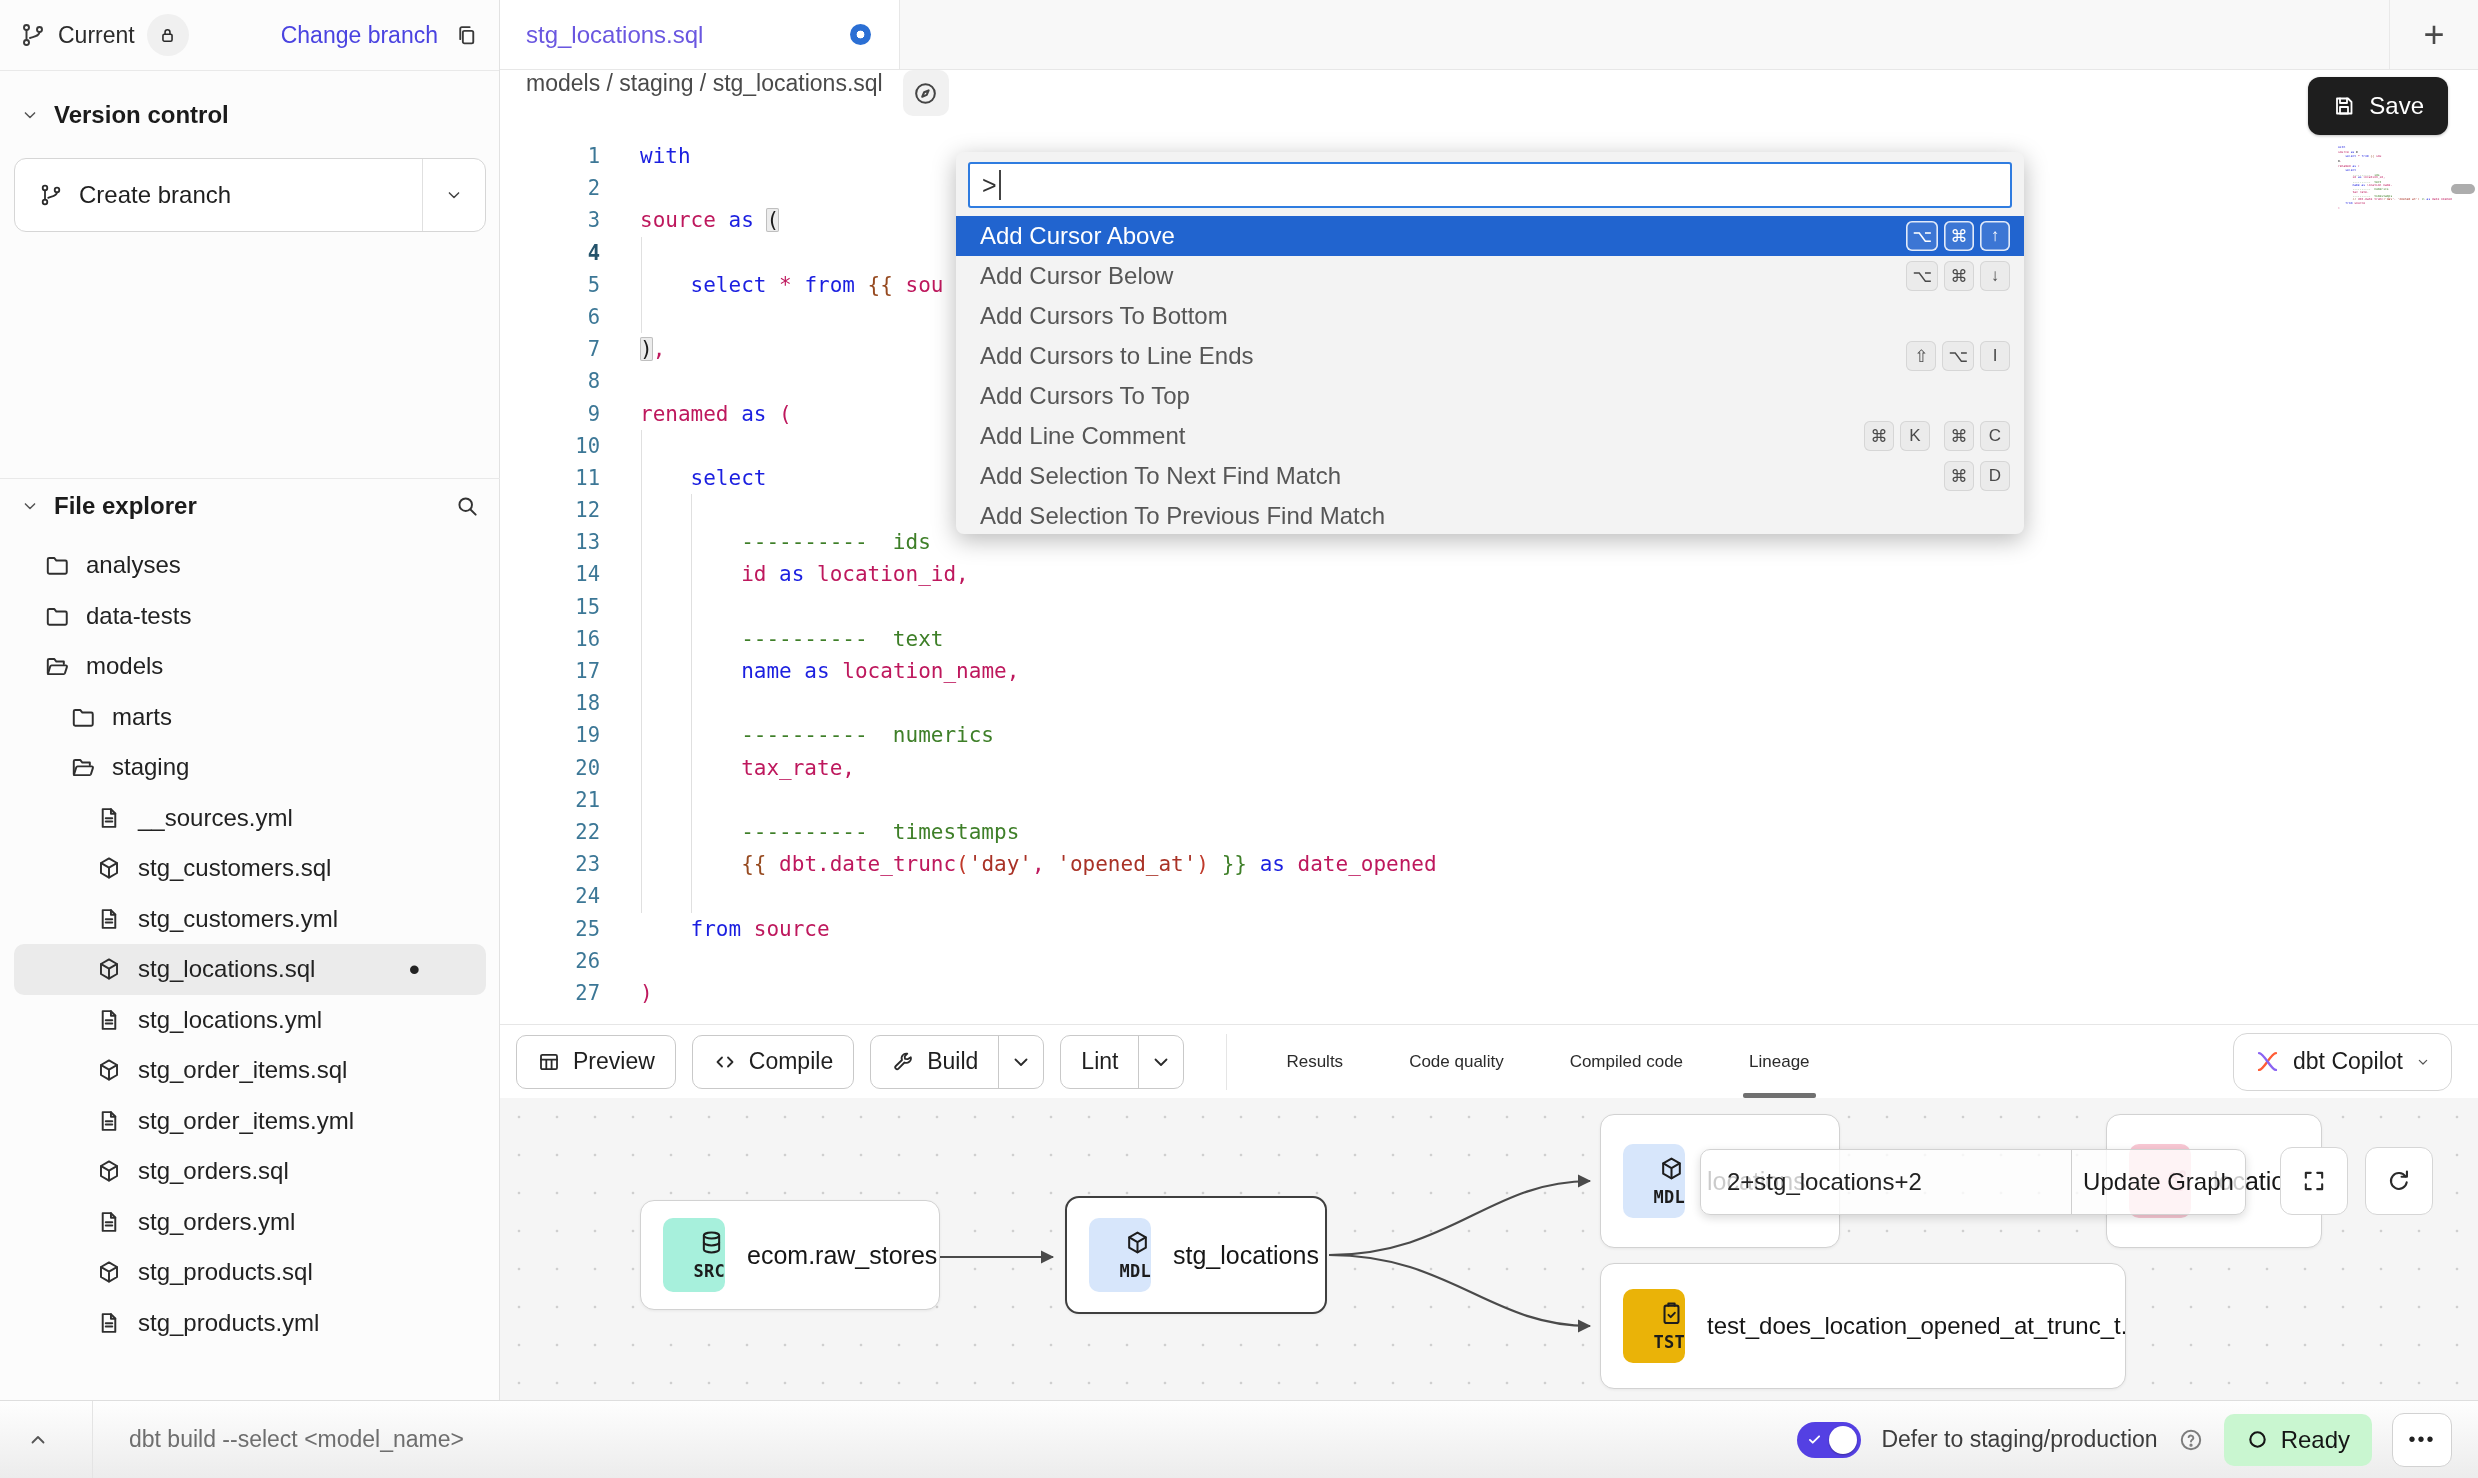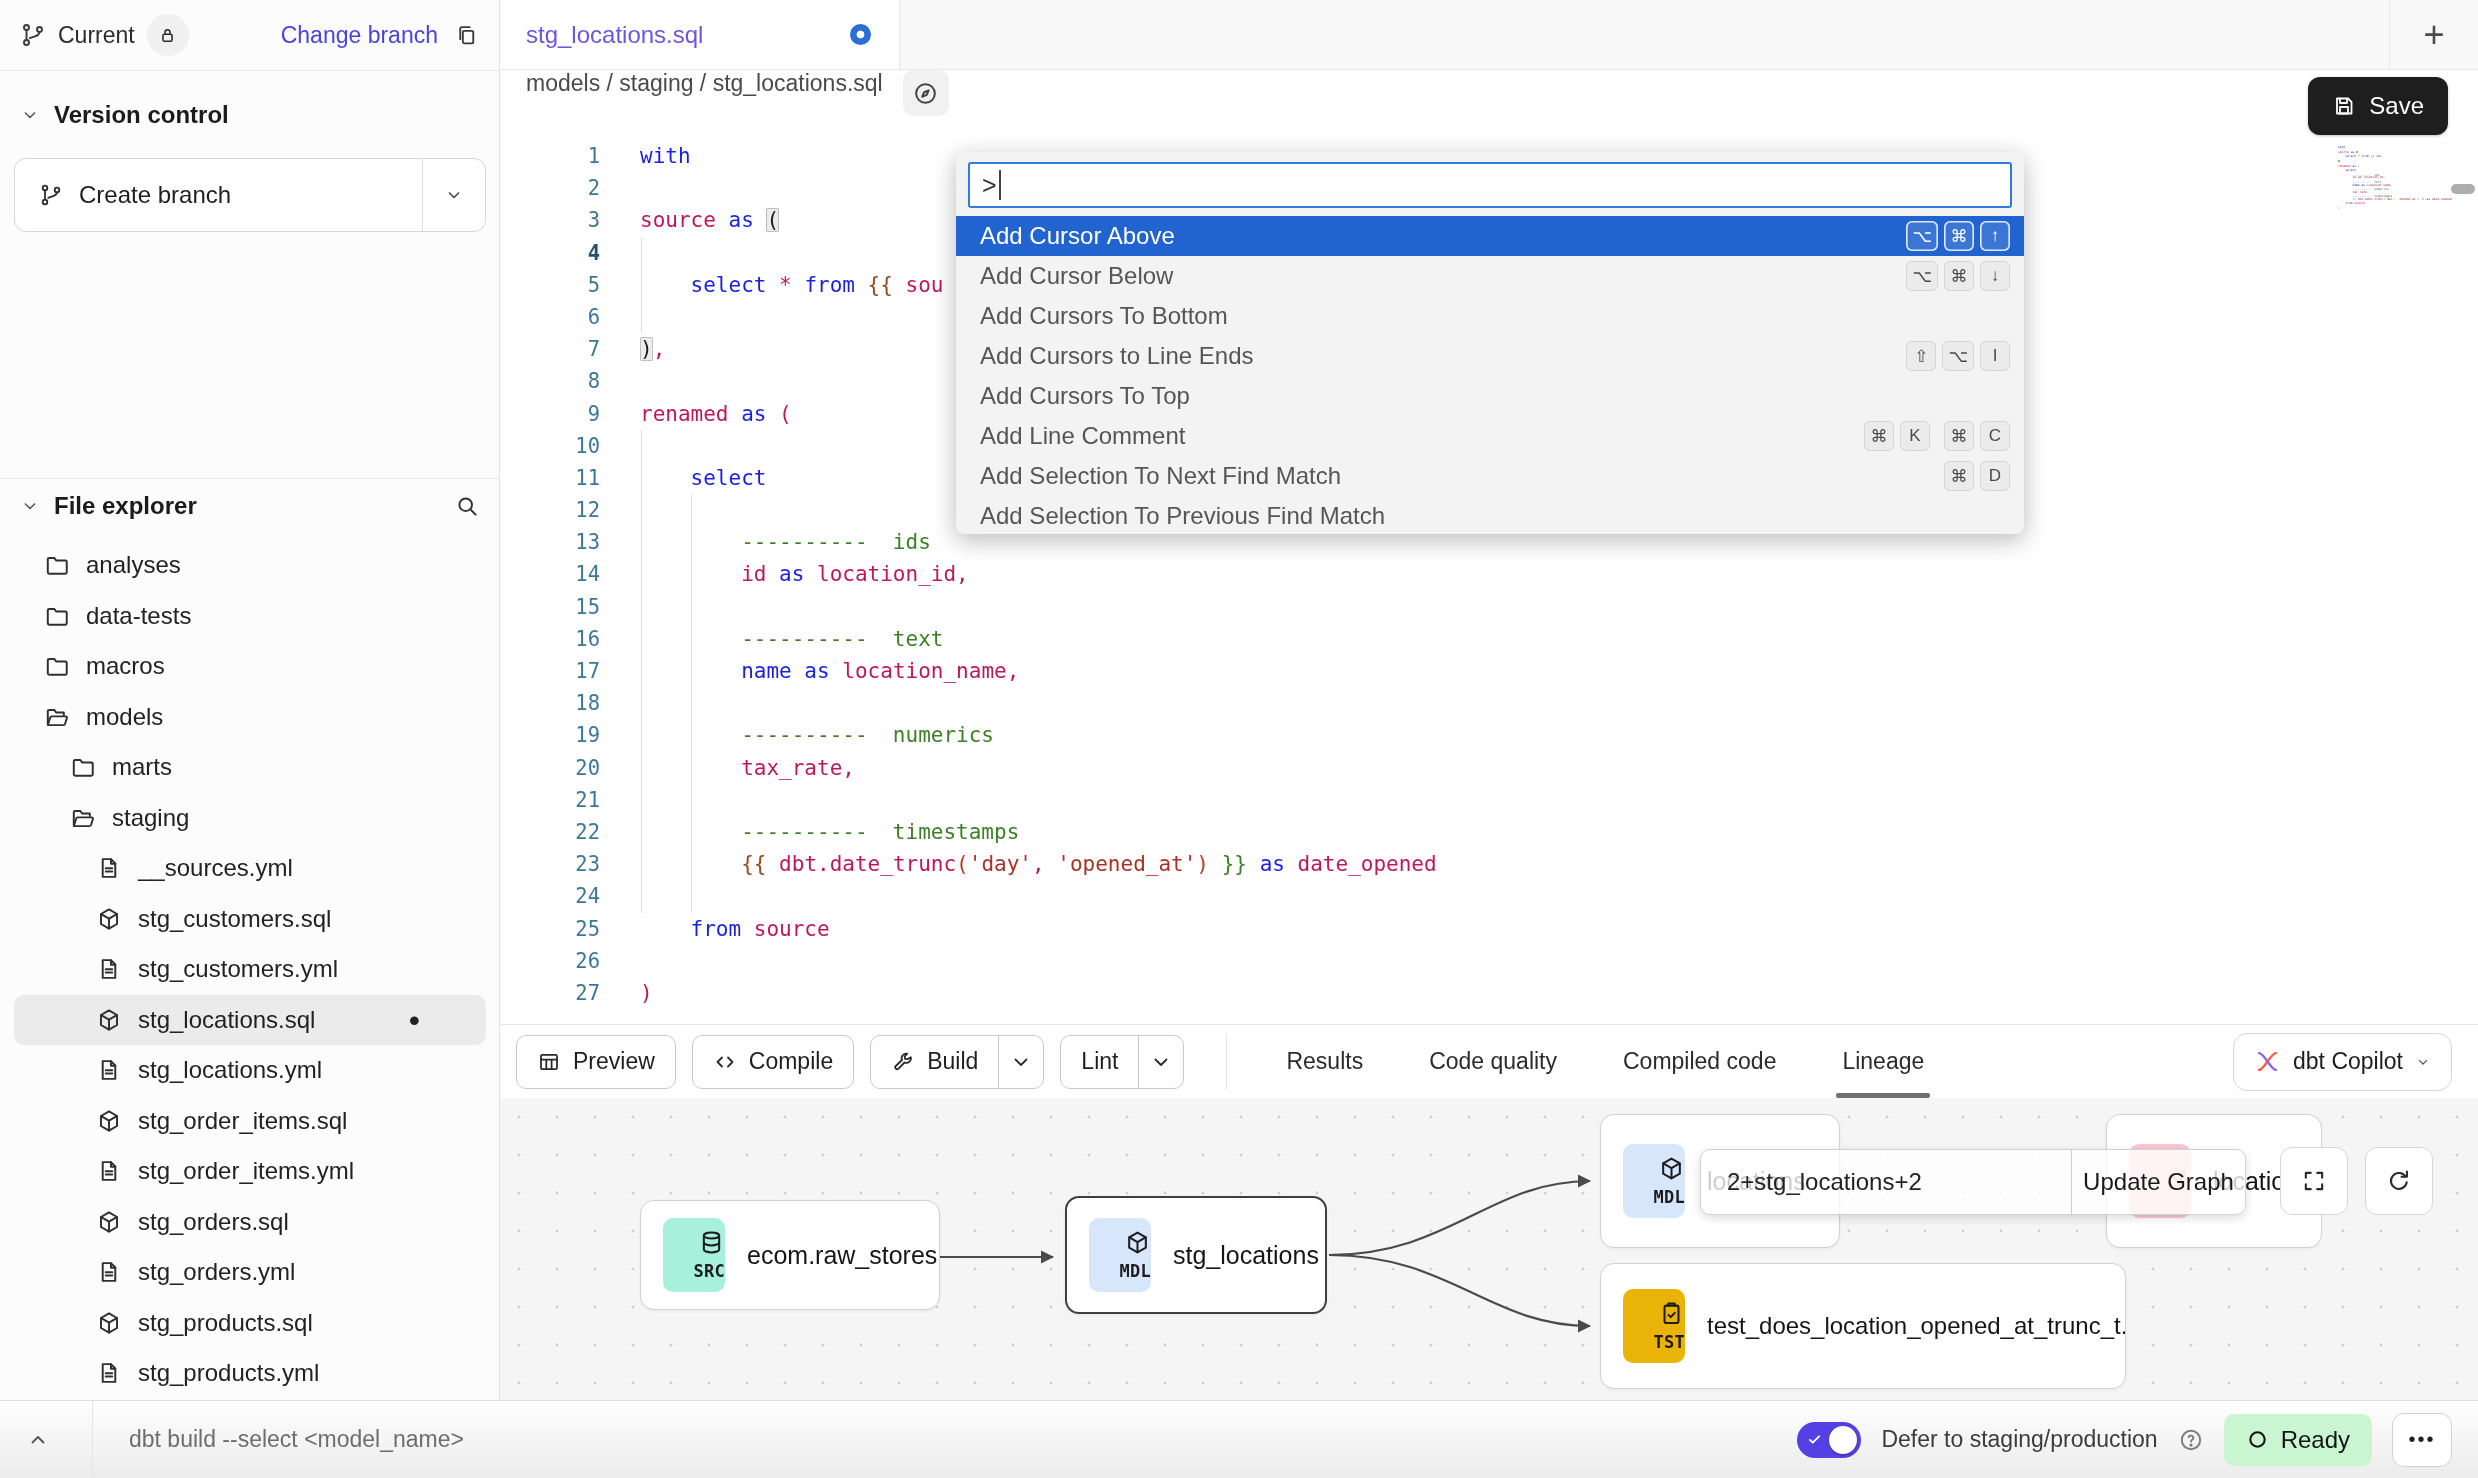--- a/index.html
+++ b/index.html
@@ -105,21 +105,21 @@
   #subbar{position:absolute;left:500px;top:1024px;width:1978px;height:74px;background:#fff;
           border-top:1px solid #e6e6e6;display:flex;align-items:center;padding-left:16px;
           box-sizing:border-box;}
   .btn{height:52px;border:1px solid #c9c9c9;border-radius:10px;background:#fff;display:flex;
        align-items:center;margin-right:16px;font-size:23px;color:#1f1f1f;}
   .btn .bmain{display:flex;align-items:center;gap:12px;padding:0 20px;}
   .btn .ic{font-size:24px;color:#2a2a2a;}
   .btn .split{width:44px;align-self:stretch;border-left:1px solid #c9c9c9;display:flex;
               align-items:center;justify-content:center;font-size:17px;color:#444;}
   .sub-div{width:1px;height:56px;background:#e5e5e5;margin:0 26px;}
-  .ptab{height:100%;display:flex;align-items:center;margin:0 33px;font-size:23px;color:#2b2b2b;
+  .ptab{height:100%;display:flex;align-items:center;margin:0 33px;font-size:17px;color:#2b2b2b;
         position:relative;text-align:right;}
   .ptab.active::after{content:"";position:absolute;left:-6px;right:-6px;bottom:0;height:5px;
         background:#707070;border-radius:2px;}
   .copilot{margin-left:auto;margin-right:26px;height:56px;border:1px solid #d6d6d6;border-radius:14px;
            background:#fff;display:flex;align-items:center;gap:12px;padding:0 20px;font-size:23px;
            color:#1d1d1d;}
   .copilot .cp-ic svg{width:27px;height:27px;}
   .copilot .chev{font-size:16px;color:#555;}
 
   
@@ -252,28 +252,20 @@
         </span>
         <span class="fe-lb">analyses</span>
       </div>
       <div class="fe-row" style="padding-left: 30px;">
         <span class="ic fe-ic">
           <svg viewBox="0 0 24 24">
             <path d="M3.5 18.8V6.8c0-.7.6-1.3 1.3-1.3h4.6l2 2.4h8.3c.7 0 1.3.6 1.3 1.3v9.6c0 .7-.6 1.3-1.3 1.3H4.8c-.7 0-1.3-.6-1.3-1.3z"></path>
           </svg>
         </span>
         <span class="fe-lb">data-tests</span>
-      </div>
-      <div class="fe-row" style="padding-left: 30px;">
-        <span class="ic fe-ic">
-          <svg viewBox="0 0 24 24">
-            <path d="M3.5 18.8V6.8c0-.7.6-1.3 1.3-1.3h4.6l2 2.4h8.3c.7 0 1.3.6 1.3 1.3v9.6c0 .7-.6 1.3-1.3 1.3H4.8c-.7 0-1.3-.6-1.3-1.3z"></path>
-          </svg>
-        </span>
-        <span class="fe-lb">macros</span>
       </div>
       <div class="fe-row" style="padding-left: 30px;">
         <span class="ic fe-ic">
           <svg viewBox="0 0 24 24">
             <path d="M3.5 18.5V6.8c0-.7.6-1.3 1.3-1.3h4.6l2 2.4h6.9v2.2"></path>
             <path d="M3.6 19.3l2.2-7c.2-.5.6-.9 1.2-.9h13c.8 0 1.4.8 1.1 1.6l-1.8 5.7c-.2.5-.6.8-1.1.8H4.7c-.6 0-1.2-.5-1.1-1.2z"></path>
           </svg>
         </span>
         <span class="fe-lb">models</span>
       </div>

